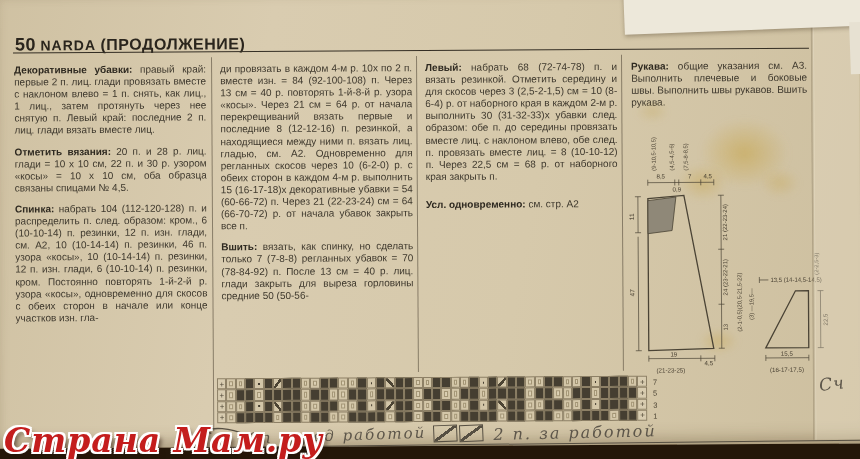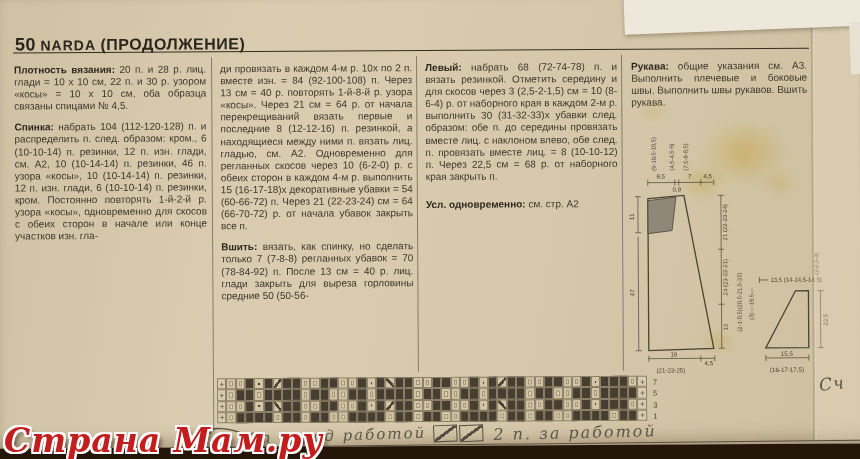--- a/index.html
+++ b/index.html
@@ -87,21 +87,22 @@
         <span class="ttl">NARDA</span>
         <span class="cont">(ПРОДОЛЖЕНИЕ)</span>
       </div>
       <div class="hdr-rule"></div>
 
       <div class="vline" style="left:212px;top:56px;height:374px;"></div>
       <div class="vline" style="left:417px;top:56px;height:316px;"></div>
       <div class="vline" style="left:622px;top:56px;height:316px;"></div>
 
       <div class="col" style="left:15px;width:192px;">
-        <p><b>Плотность вязания:</b> <span>20 п. и 28 р. лиц. глади = 10 х 10 см, 22 п. и 30 р. узором «косы» = 10 х 10 см, оба образца связаны спицами № 4,5.</span></p>
+        <p><b>Декоративные убавки:</b> <span>правый край: первые 2 п. лиц. глади провязать вместе с наклоном влево = 1 п. снять, как лиц., 1 лиц., затем протянуть через нее снятую п. Левый край: последние 2 п. лиц. глади вязать вместе лиц.</span></p>
+        <p><b>Отметить вязания:</b> <span>20 п. и 28 р. лиц. глади = 10 х 10 см, 22 п. и 30 р. узором «косы» = 10 х 10 см, оба образца связаны спицами № 4,5.</span></p>
         <p><b>Спинка:</b> <span>набрать 104 (112-120-128) п. и распределить п. след. образом: кром., 6 (10-10-14) п. резинки, 12 п. изн. глади, см. А2, 10 (10-14-14) п. резинки, 46 п. узора «косы», 10 (10-14-14) п. резинки, 12 п. изн. глади, 6 (10-10-14) п. резинки, кром. Постоянно повторять 1-й-2-й р. узора «косы», одновременно для скосов с обеих сторон в начале или конце участков изн. гла-</span></p>
       </div>
 
       <div class="col" style="left:221px;width:192px;">
         <p><span>ди провязать в каждом 4-м р. 10х по 2 п. вместе изн. = 84 (92-100-108) п. Через 13 см = 40 р. повторять 1-й-8-й р. узора «косы». Через 21 см = 64 р. от начала перекрещиваний вязать первые и последние 8 (12-12-16) п. резинкой, а находящиеся между ними п. вязать лиц. гладью, см. А2. Одновременно для регланных скосов через 10 (6-2-0) р. с обеих сторон в каждом 4-м р. выполнить 15 (16-17-18)х декоративные убавки = 54 (60-66-72) п. Через 21 (22-23-24) см = 64 (66-70-72) р. от начала убавок закрыть все п.</span></p>
         <p><b>Вшить:</b> <span>вязать, как спинку, но сделать только 7 (7-8-8) регланных убавок = 70 (78-84-92) п. После 13 см = 40 р. лиц. глади закрыть для выреза горловины средние 50 (50-56-</span></p>
       </div>
 
       <div class="col" style="left:426px;width:192px;">
         <p><b>Левый:</b> <span>набрать 68 (72-74-78) п. и вязать резинкой. Отметить середину и для скосов через 3 (2,5-2-1,5) см = 10 (8-6-4) р. от наборного края в каждом 2-м р. выполнить 30 (31-32-33)х убавки след. образом: обе п. до середины провязать вместе лиц. с наклоном влево, обе след. п. провязать вместе лиц. = 8 (10-10-12) п. Через 22,5 см = 68 р. от наборного края закрыть п.</span></p>

